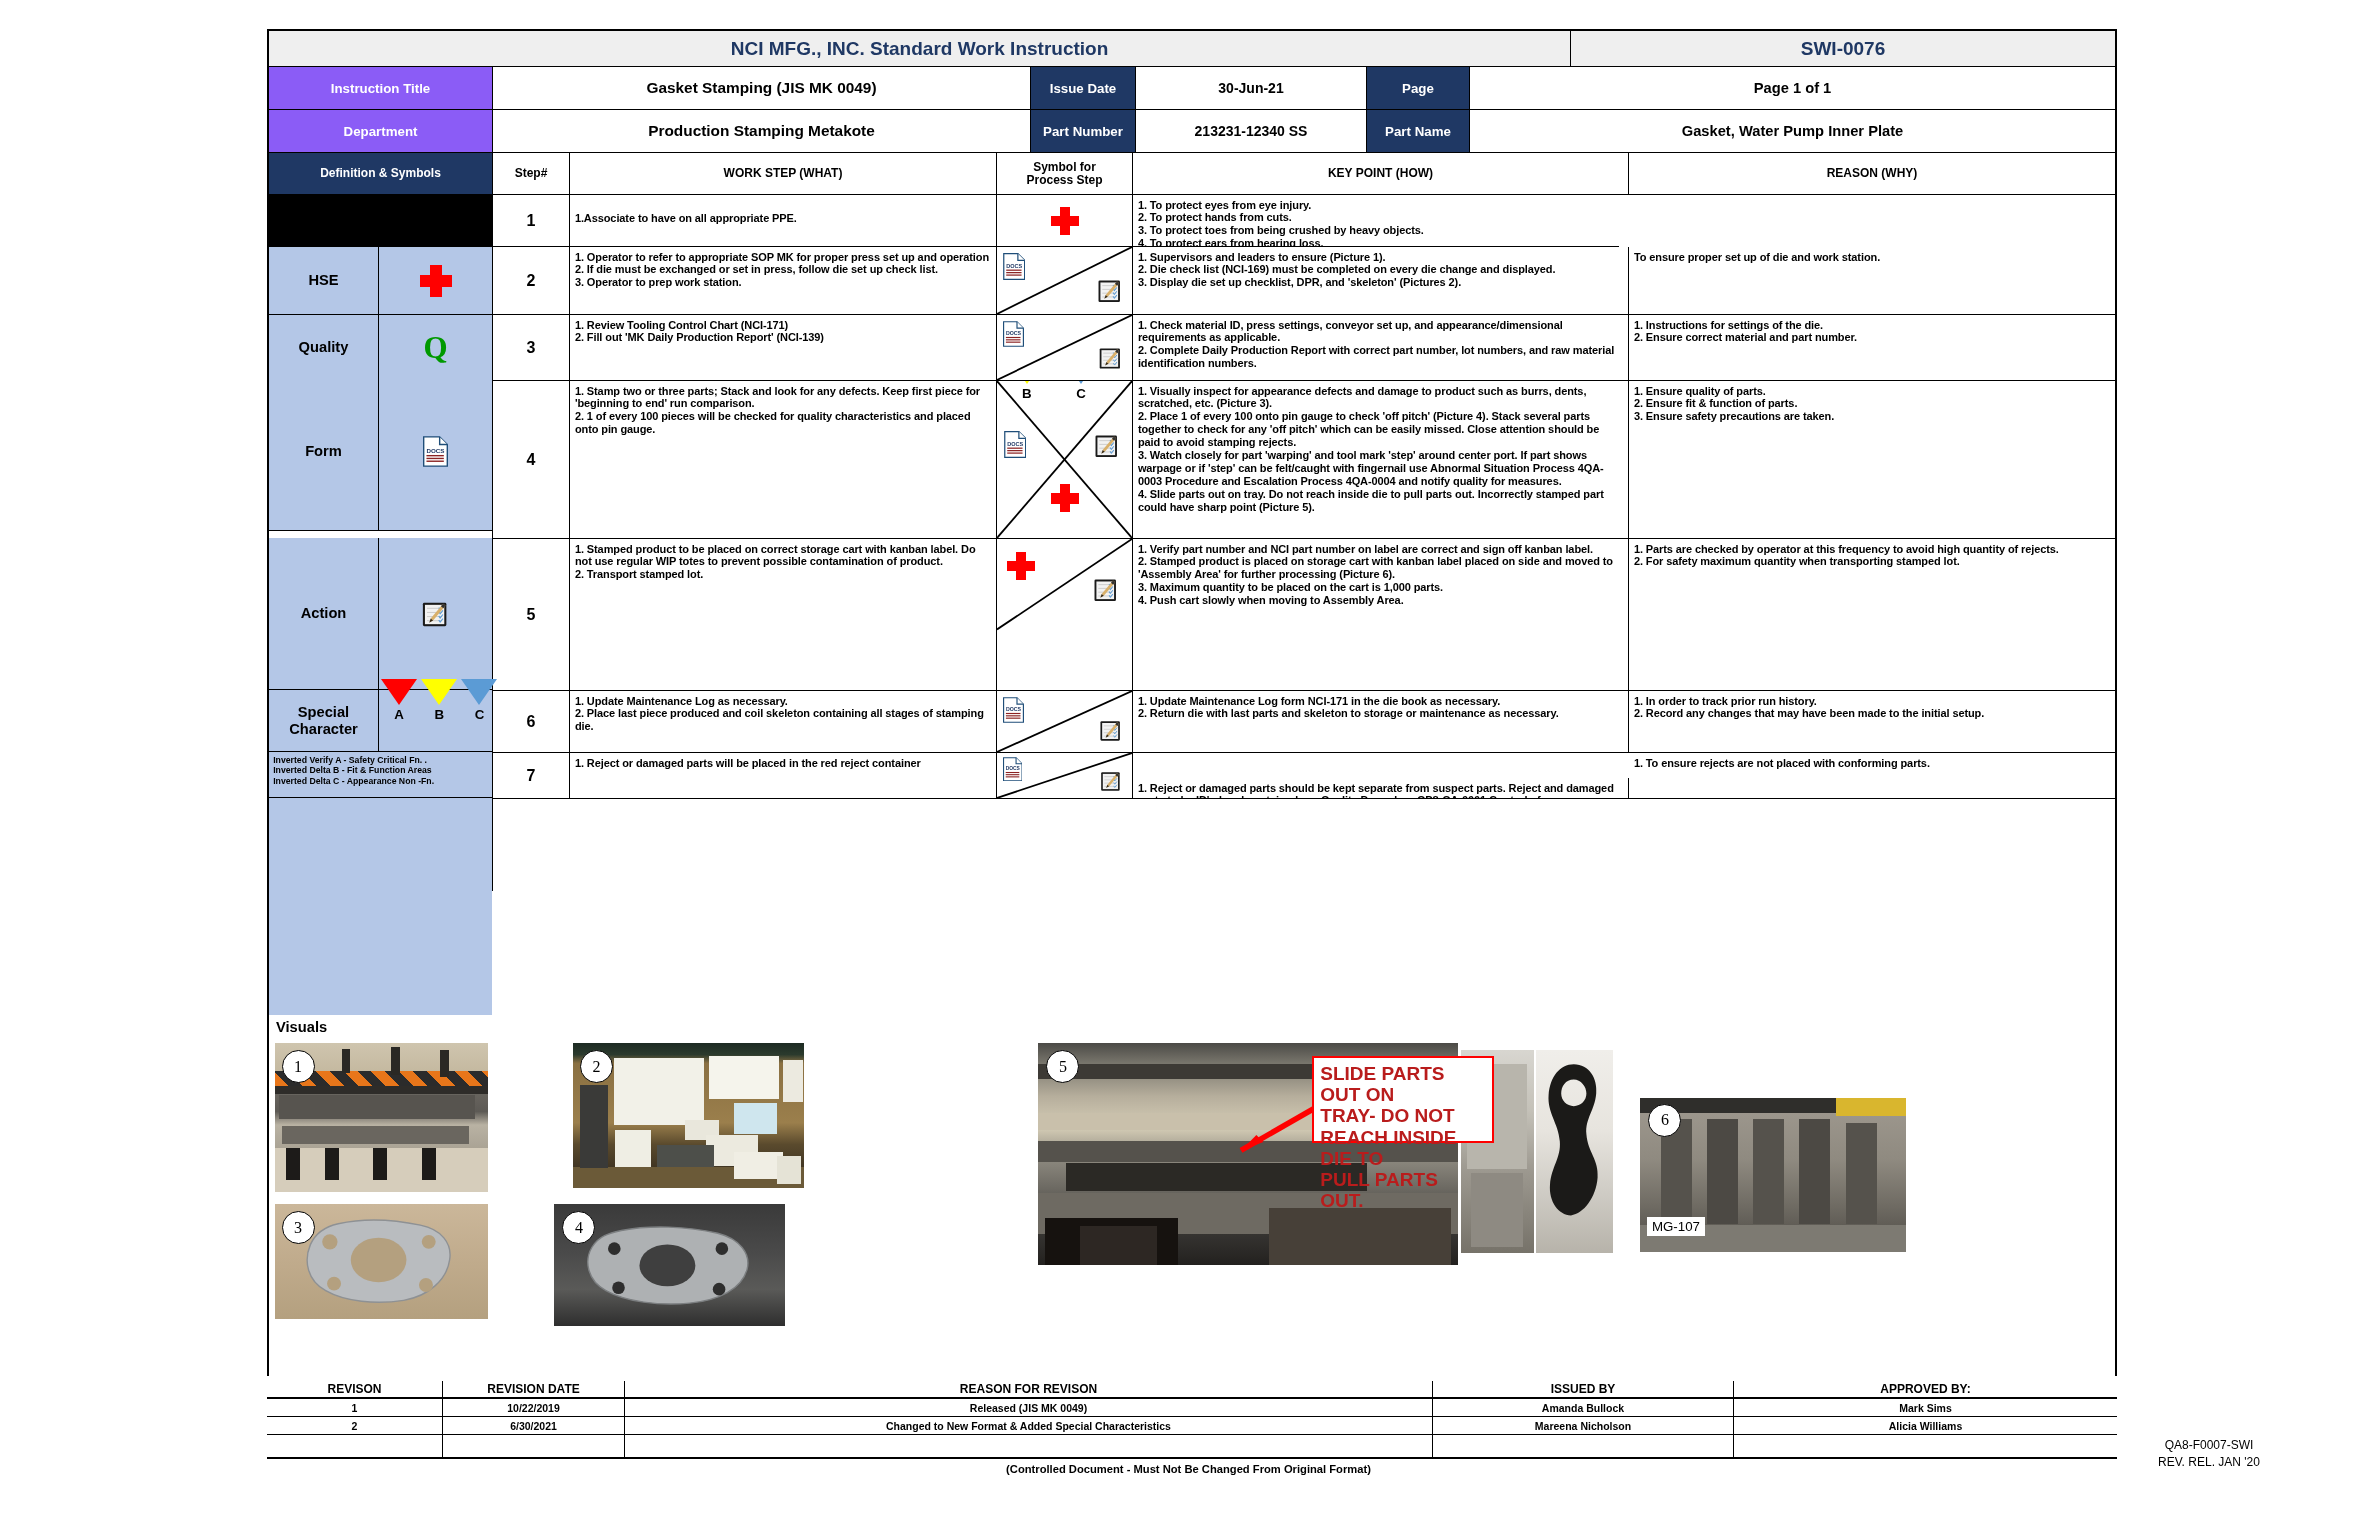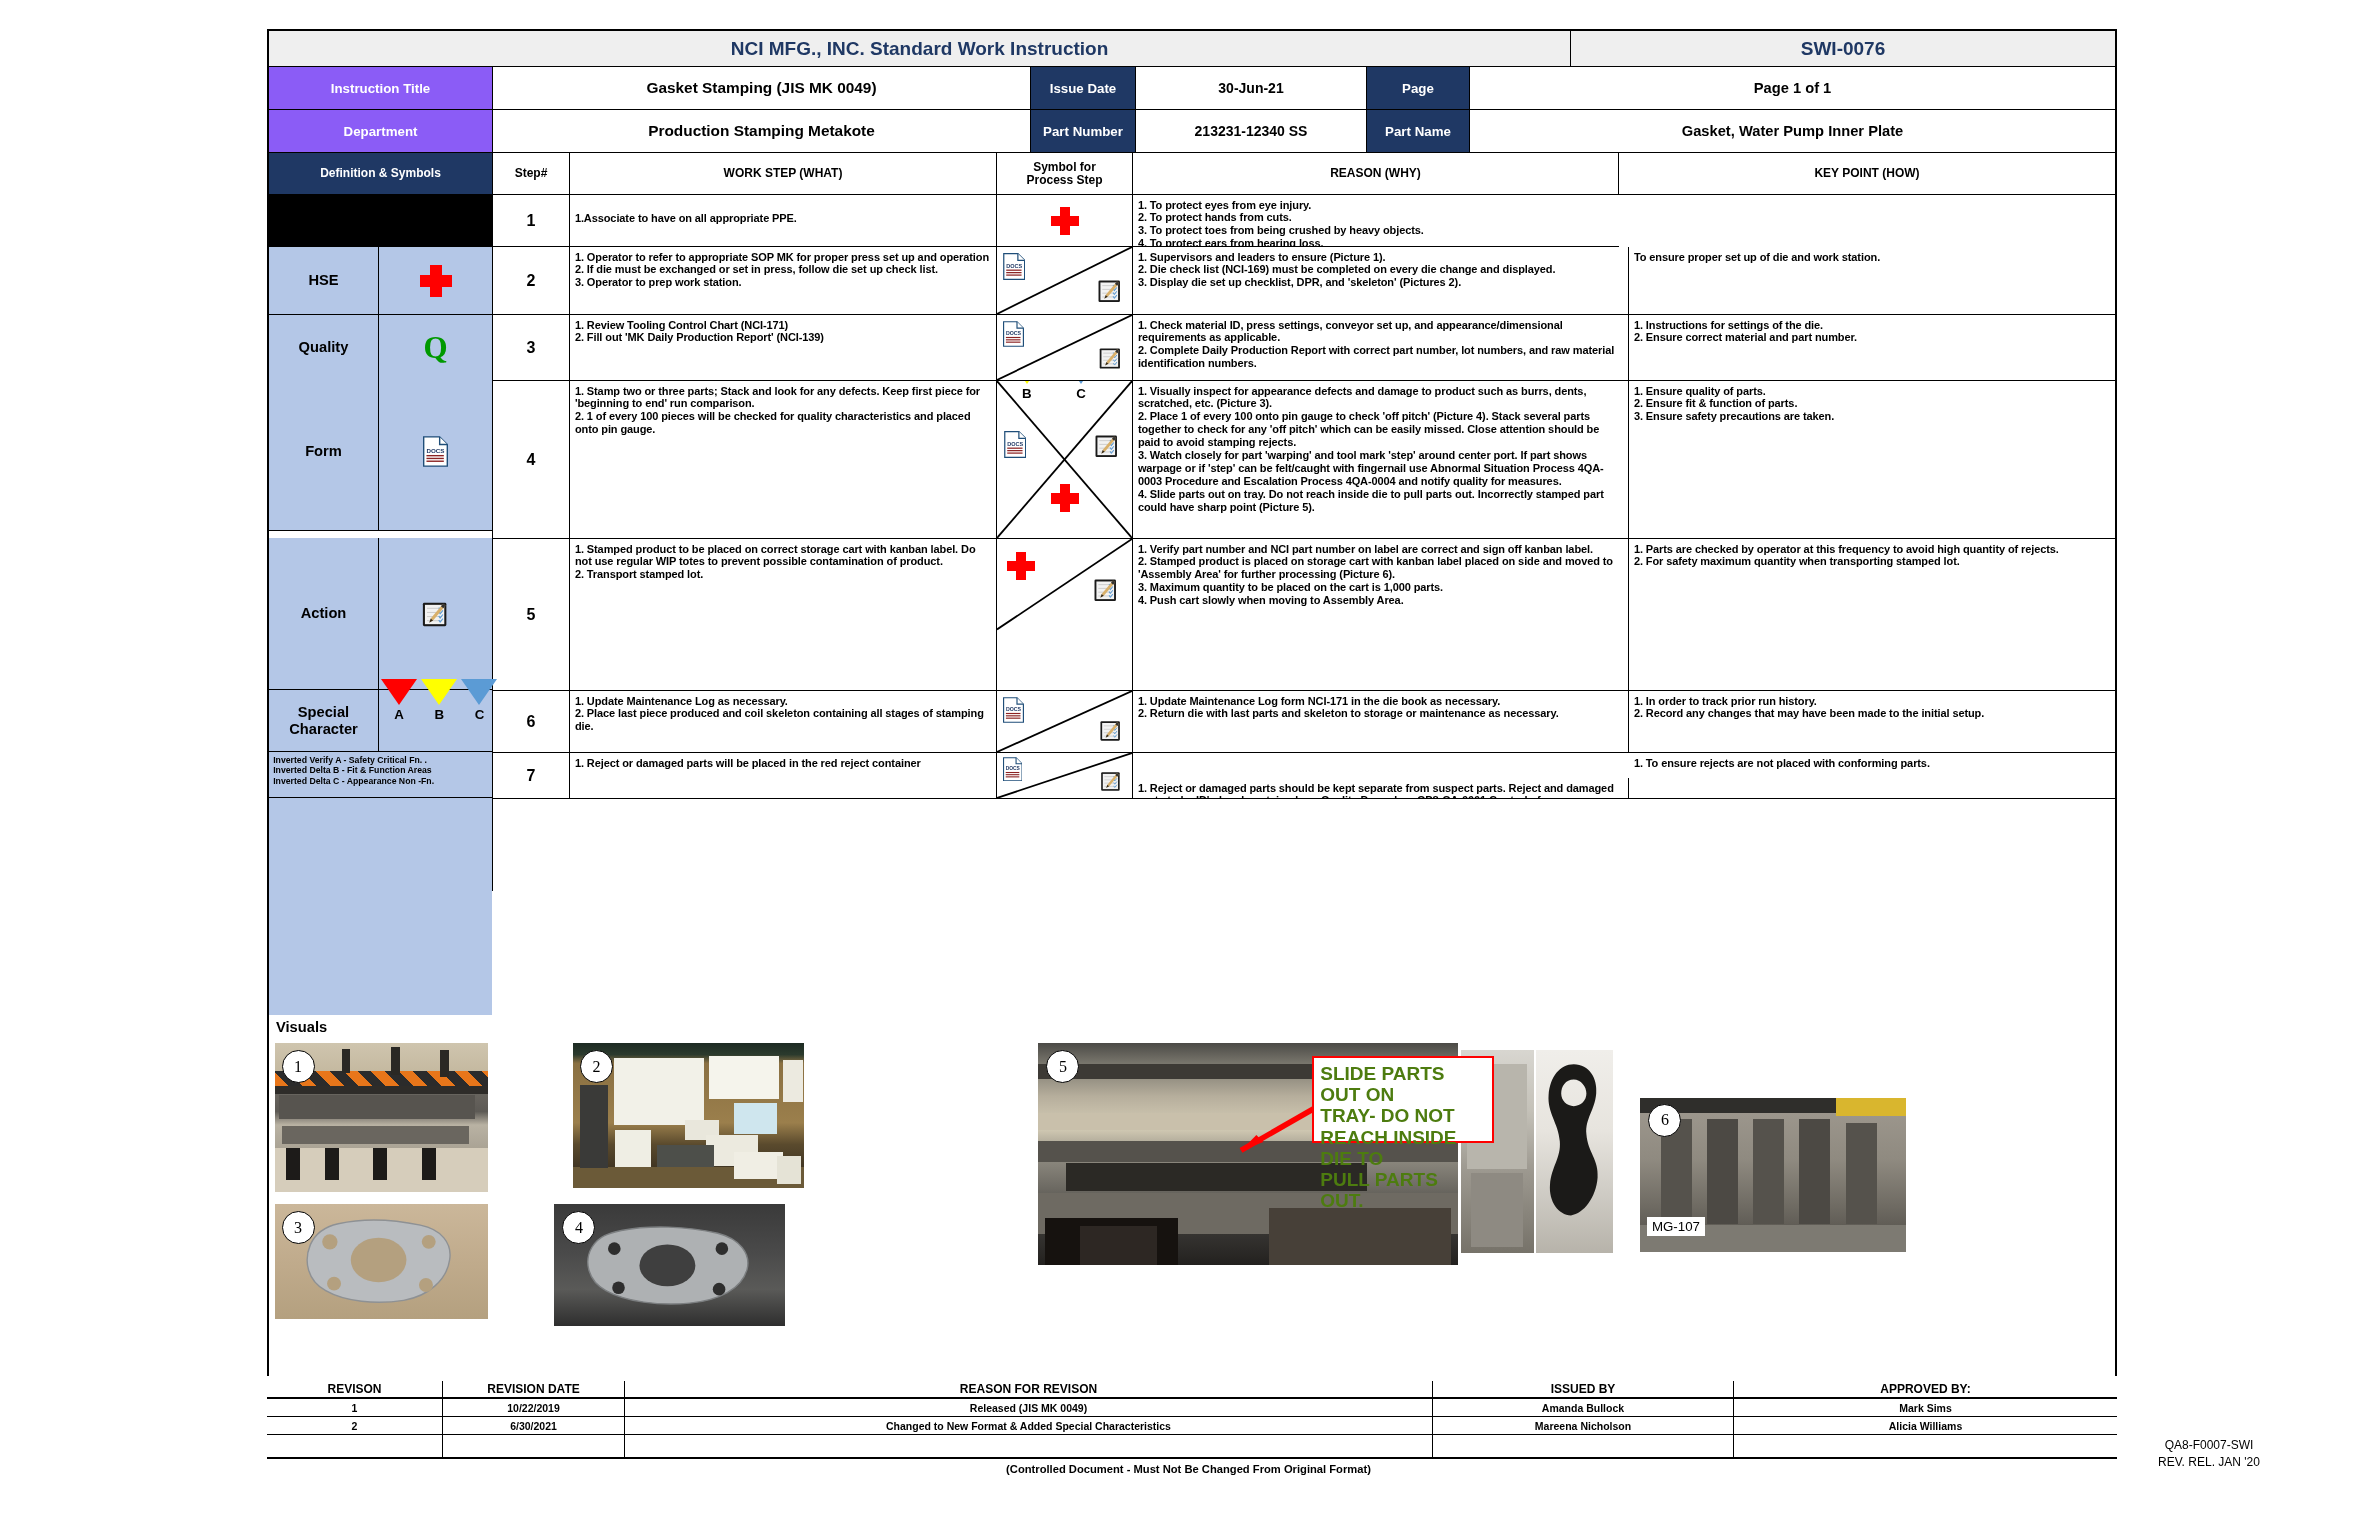--- a/index.html
+++ b/index.html
@@ -105,21 +105,21 @@
   .sym-ctr{position:absolute;left:50%;top:50%;transform:translate(-50%,-50%);}
 
   
   .visuals{position:relative;width:100%;box-sizing:border-box;background:#fff;}
   .visuals-title{font-weight:bold;font-size:14.7px;padding:4.2px 0 0 7px;}
 
   .photo{position:absolute;background:#777;overflow:hidden;}
   .badge{position:absolute;width:31px;height:31px;border-radius:50%;background:#fff;border:1.4px solid #000;
          display:flex;align-items:center;justify-content:center;font-size:16px;font-weight:normal;z-index:6;
          font-family:"Liberation Serif",serif;}
-  .warnbox{position:absolute;background:#fff;border:2.1px solid #FF0000;color:#4d7c0f;
+  .warnbox{position:absolute;background:#fff;border:2.1px solid #FF0000;color:#b91c1c;
            font-weight:bold;font-size:19px;line-height:1.12;padding:4.9px 6.3px;box-sizing:border-box;z-index:7;}
   .mglabel{position:absolute;background:#ffffff;color:#000;font-size:13.3px;padding:2.1px 4.9px;z-index:7;}
 
   
   .revtbl{position:absolute;left:267px;top:1381px;width:1850px;box-sizing:border-box;}
   .revrow{display:flex;width:100%;box-sizing:border-box;}
   .revcell{box-sizing:border-box;display:flex;align-items:center;justify-content:center;
            font-weight:bold;font-size:10.5px;border-right:1.4px solid #000;border-bottom:1.4px solid #000;height:18px;}
   .revcell:last-child{border-right:none;}
   .revhdr{border-bottom:2.1px solid #000;font-size:12px;height:18px;}
@@ -165,22 +165,22 @@
     <div class="colhdr">
       <div class="ch blue c-def">Definition &amp; Symbols</div>
       <div class="ch c-stp">Step#</div>
       <div class="ch c-work">WORK STEP (WHAT)</div>
       <div class="ch c-sym">
         <div>
           <div>Symbol for</div>
           <div>Process Step</div>
         </div>
       </div>
+      <div class="ch c-key">KEY POINT (HOW)</div>
       <div class="ch c-rea">REASON (WHY)</div>
-      <div class="ch c-key">KEY POINT (HOW)</div>
     </div>
 
     <div style="position:relative;width:100%;height:820px;">
 
       <div style="position:absolute;left:0;top:0;width:224px;height:696px;border-right:1px solid #000;box-sizing:border-box;">
 
         <div style="position:absolute;left:0;top:0;width:223px;height:52px;background:#000;border-bottom:1px solid #000;box-sizing:border-box;"></div>
 
         <div class="defcell" style="position:absolute;left:0;top:52px;width:223px;height:68px;border-right:none;">
           <div class="def-label">HSE</div>

